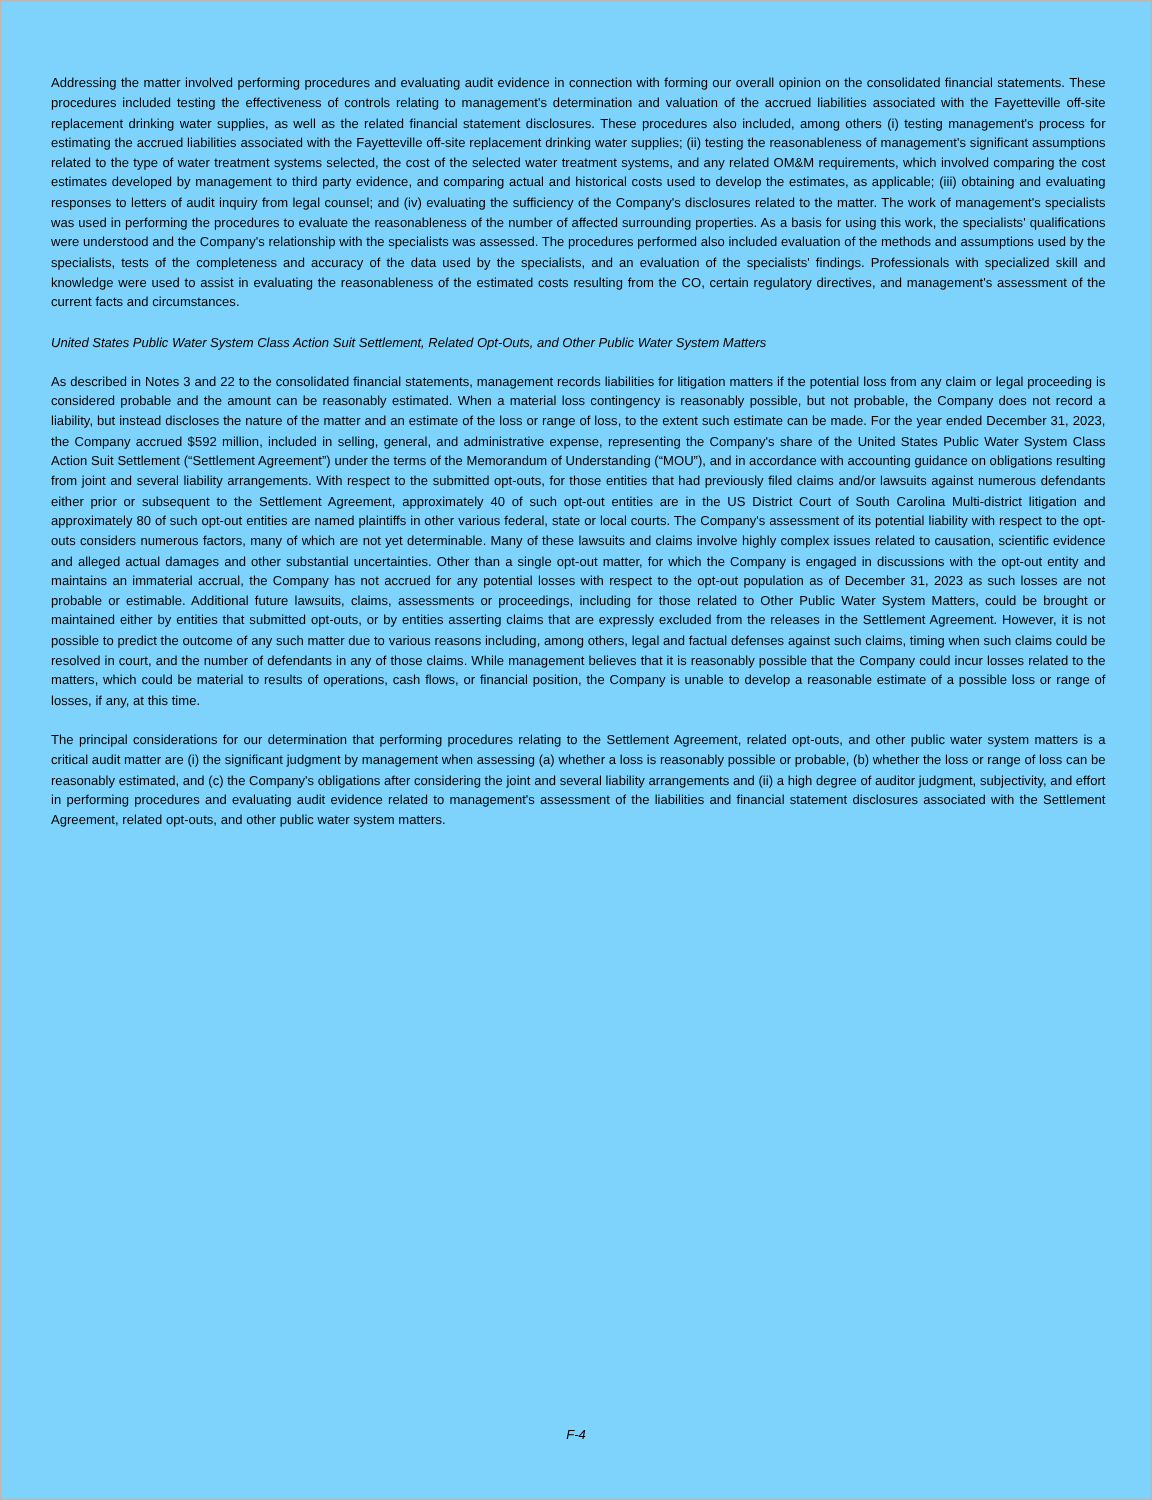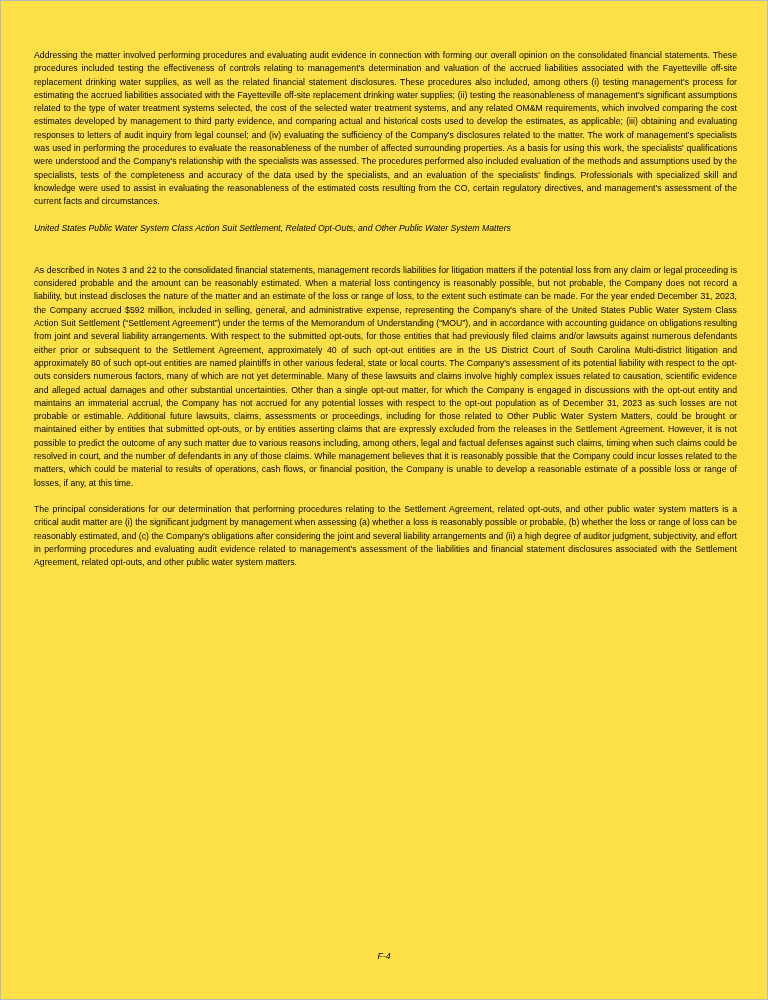--- a/index.html
+++ b/index.html
@@ -4,42 +4,42 @@
 <style>
   html, body {
     margin: 0;
     padding: 0;
     background: #ffffff;
   }
   .page {
     position: relative;
     width: 768px;
     height: 1000px;
-    background: #fde047;
+    background: #7dd3fc;
     border: 1px solid #b8b8b8;
     box-sizing: border-box;
     font-family: "Liberation Sans", sans-serif;
     overflow: hidden;
   }
   .content {
     position: absolute;
     left: 33px;
     top: 48px;
     width: 703px;
   }
   p.body-text {
     margin: 0 0 0 0;
     font-size: 8.7px;
     line-height: 13.3px;
     text-align: justify;
     color: #000000;
     letter-spacing: 0.02px;
   }
   .section-heading {
-    margin: 0 0 16px 0;
+    margin: 0 0 0 0;
     font-size: 8.7px;
     line-height: 13.3px;
     font-style: italic;
     color: #000000;
     text-align: left;
   }
   .gap-sm { height: 13px; }
   .gap-md { height: 13px; }
   .footer {
     position: absolute;

